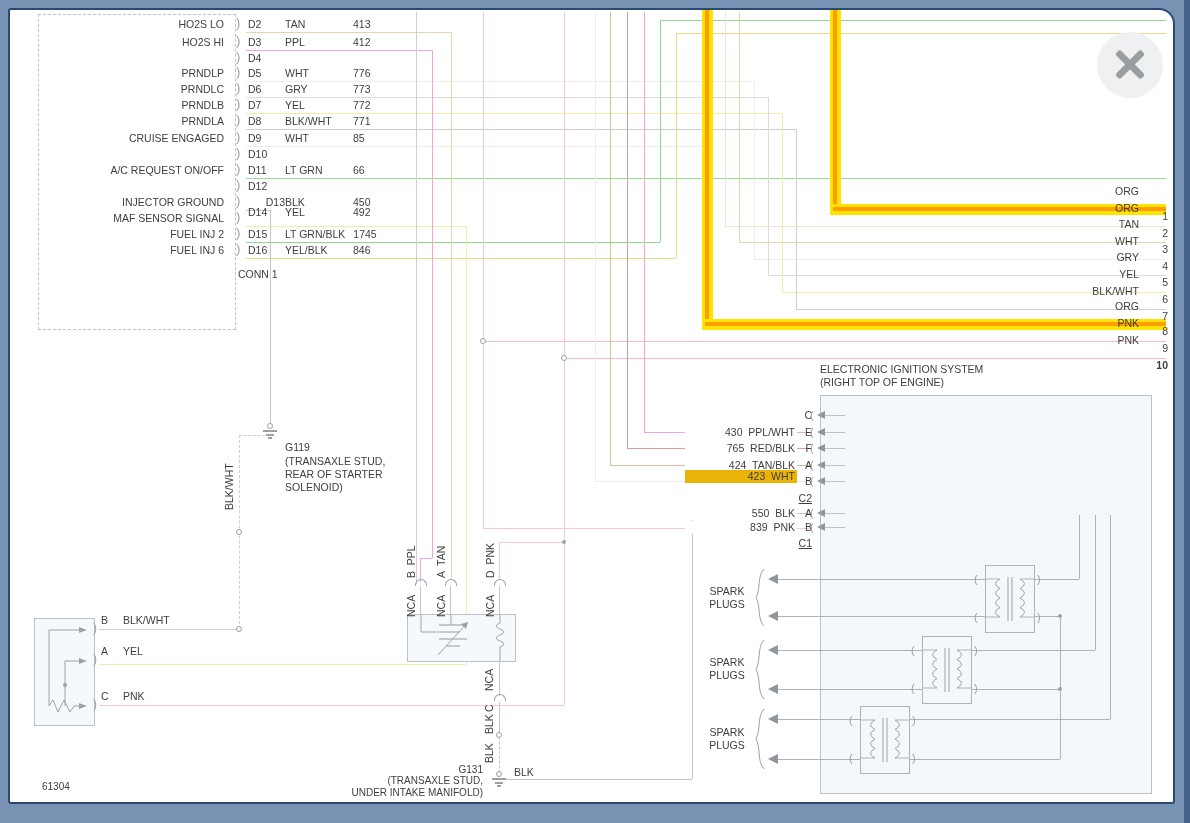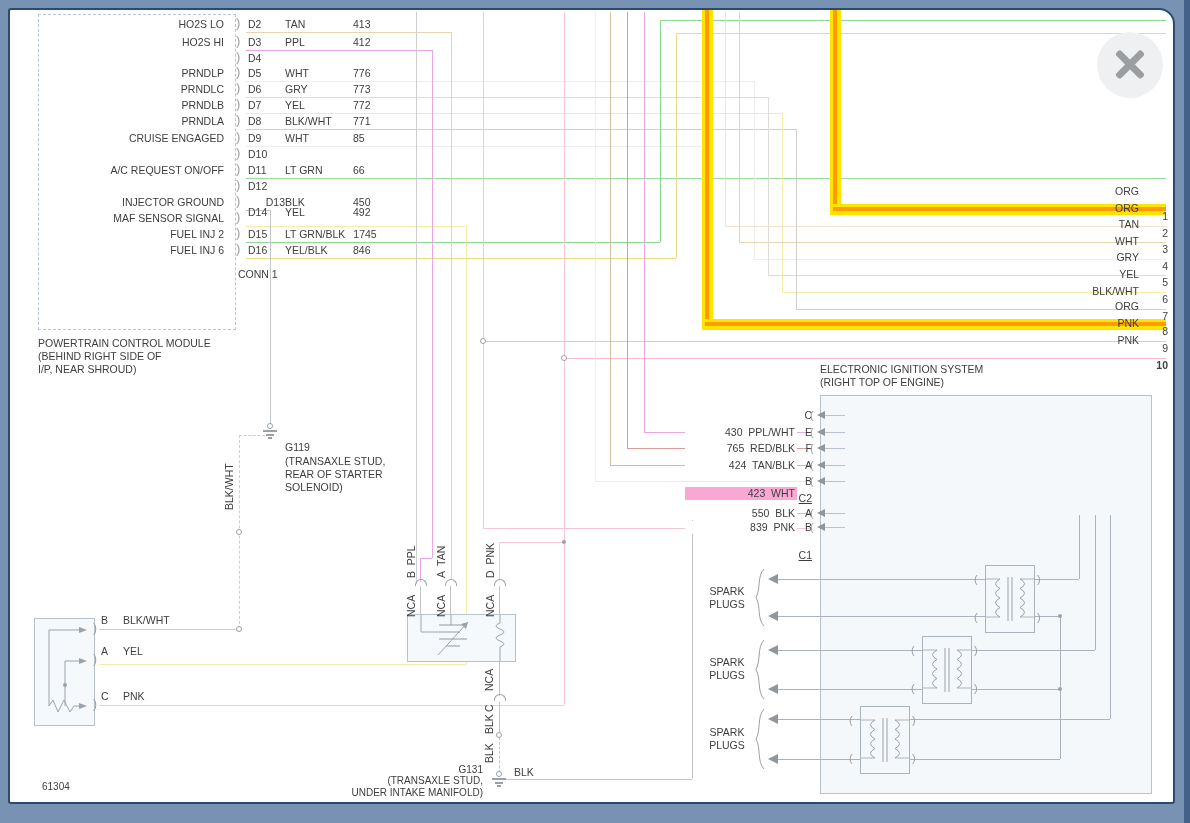--- a/index.html
+++ b/index.html
@@ -27,23 +27,20 @@
   .b1{transform:rotate(45deg);}
   .b2{transform:rotate(-45deg);}
 </style>
 </head>
 <body>
 
 <div id="canvas">
   <div id="diagram">
 
     <div style="position:absolute;left:28px;top:4px;width:196px;height:314px;border:1.5px dashed #b6c6d8;z-index:0;"></div>
-    <div class="t pre" style="left:28px;top:327px;">POWERTRAIN CONTROL MODULE
-(BEHIND RIGHT SIDE OF
-I/P, NEAR SHROUD)</div>
     <div class="t" style="left:228px;top:258px;">CONN 1</div>
 
     <div class="t pre" style="left:810px;top:353px;">ELECTRONIC IGNITION SYSTEM
 (RIGHT TOP OF ENGINE)</div>
     <div class="box" style="left:810px;top:385px;width:330px;height:397px;background:#f5f8fb;z-index:0;"></div>
 
     <div class="box svgbox" style="left:24px;top:608px;width:59px;height:106px;background:#f6f9fc;">
       <svg width="59" height="106" style="position:absolute;left:0;top:0;">
         <path d="M14 11 H44 M14 11 V87 M30 42 H44 M30 42 V87" stroke="#9aa3ad" fill="none"></path>
         <path d="M14 87 L18 81 L23 93 L29 81 L35 93 L39 87 L44 87" stroke="#9aa3ad" fill="none"></path>
@@ -316,36 +313,36 @@
       <div class="t r ws" style="left: 675px; top: 432px; width: 110px; background: rgb(255, 255, 255); z-index: 6; padding-right: 2px;">765  RED/BLK</div>
       <div class="arc" style="left: 800px; top: 432px;">(</div>
       <div class="wire" style="left: 810px; top: 438px; width: 25px; height: 1px; background: rgb(183, 194, 205); z-index: 3;"></div>
       <div class="ah" style="left: 807px; top: 434px; border-top: 4px solid transparent; border-bottom: 4px solid transparent; border-right: 8px solid rgb(143, 150, 156);"></div>
       <div class="t r" style="left: 774px; top: 449px; width: 28px;">A</div>
       <div class="t r ws" style="left: 675px; top: 449px; width: 110px; background: rgb(255, 255, 255); z-index: 6; padding-right: 2px;">424  TAN/BLK</div>
       <div class="arc" style="left: 800px; top: 449px;">(</div>
       <div class="wire" style="left: 810px; top: 455px; width: 25px; height: 1px; background: rgb(183, 194, 205); z-index: 3;"></div>
       <div class="ah" style="left: 807px; top: 451px; border-top: 4px solid transparent; border-bottom: 4px solid transparent; border-right: 8px solid rgb(143, 150, 156);"></div>
       <div class="t r" style="left: 774px; top: 465px; width: 28px;">B</div>
-      <div class="t r ws" style="left: 675px; top: 477px; width: 110px; background: #f9a8d4; z-index: 6; padding-right: 2px;">423  WHT</div>
+      <div class="t r ws" style="left: 675px; top: 460px; width: 110px; background: #eab308; z-index: 6; padding-right: 2px;">423  WHT</div>
       <div class="arc" style="left: 800px; top: 465px;">(</div>
       <div class="wire" style="left: 810px; top: 471px; width: 25px; height: 1px; background: rgb(183, 194, 205); z-index: 3;"></div>
       <div class="ah" style="left: 807px; top: 467px; border-top: 4px solid transparent; border-bottom: 4px solid transparent; border-right: 8px solid rgb(143, 150, 156);"></div>
       <div class="t r" style="left: 774px; top: 482px; width: 28px; text-decoration: underline;">C2</div>
       <div class="t r" style="left: 774px; top: 497px; width: 28px;">A</div>
       <div class="t r ws" style="left: 675px; top: 497px; width: 110px; background: rgb(255, 255, 255); z-index: 6; padding-right: 2px;">550  BLK</div>
       <div class="arc" style="left: 800px; top: 497px;">(</div>
       <div class="wire" style="left: 810px; top: 503px; width: 25px; height: 1px; background: rgb(183, 194, 205); z-index: 3;"></div>
       <div class="ah" style="left: 807px; top: 499px; border-top: 4px solid transparent; border-bottom: 4px solid transparent; border-right: 8px solid rgb(143, 150, 156);"></div>
       <div class="t r" style="left: 774px; top: 511px; width: 28px;">B</div>
       <div class="t r ws" style="left: 675px; top: 511px; width: 110px; background: rgb(255, 255, 255); z-index: 6; padding-right: 2px;">839  PNK</div>
       <div class="arc" style="left: 800px; top: 511px;">(</div>
       <div class="wire" style="left: 810px; top: 517px; width: 25px; height: 1px; background: rgb(183, 194, 205); z-index: 3;"></div>
       <div class="ah" style="left: 807px; top: 513px; border-top: 4px solid transparent; border-bottom: 4px solid transparent; border-right: 8px solid rgb(143, 150, 156);"></div>
-      <div class="t r" style="left: 774px; top: 527px; width: 28px; text-decoration: underline; margin-top: 12px;">C1</div>
+      <div class="t r" style="left: 774px; top: 527px; width: 28px; text-decoration: underline;">C1</div>
       <div class="t r pre" style="left: 689px; top: 575px; width: 56px; text-align: center;">SPARK
 PLUGS</div>
       <div class="svgbox" style="left: 744px; top: 559px; width: 12px; height: 57px;"><svg width="12" height="57">
           <path d="M10 0 C3 6.84 7 19.95 2 28.5 C7 37.050000000000004 3 50.160000000000004 10 57" stroke="#9aa0a6" fill="none"></path>
         </svg></div>
       <div class="ah" style="left: 758px; top: 564px; border-top: 5px solid transparent; border-bottom: 5px solid transparent; border-right: 10px solid rgb(143, 150, 156);"></div>
       <div class="ah" style="left: 758px; top: 601px; border-top: 5px solid transparent; border-bottom: 5px solid transparent; border-right: 10px solid rgb(143, 150, 156);"></div>
       <div class="t r pre" style="left: 689px; top: 646px; width: 56px; text-align: center;">SPARK
 PLUGS</div>
       <div class="svgbox" style="left: 744px; top: 630px; width: 12px; height: 59px;"><svg width="12" height="59">

